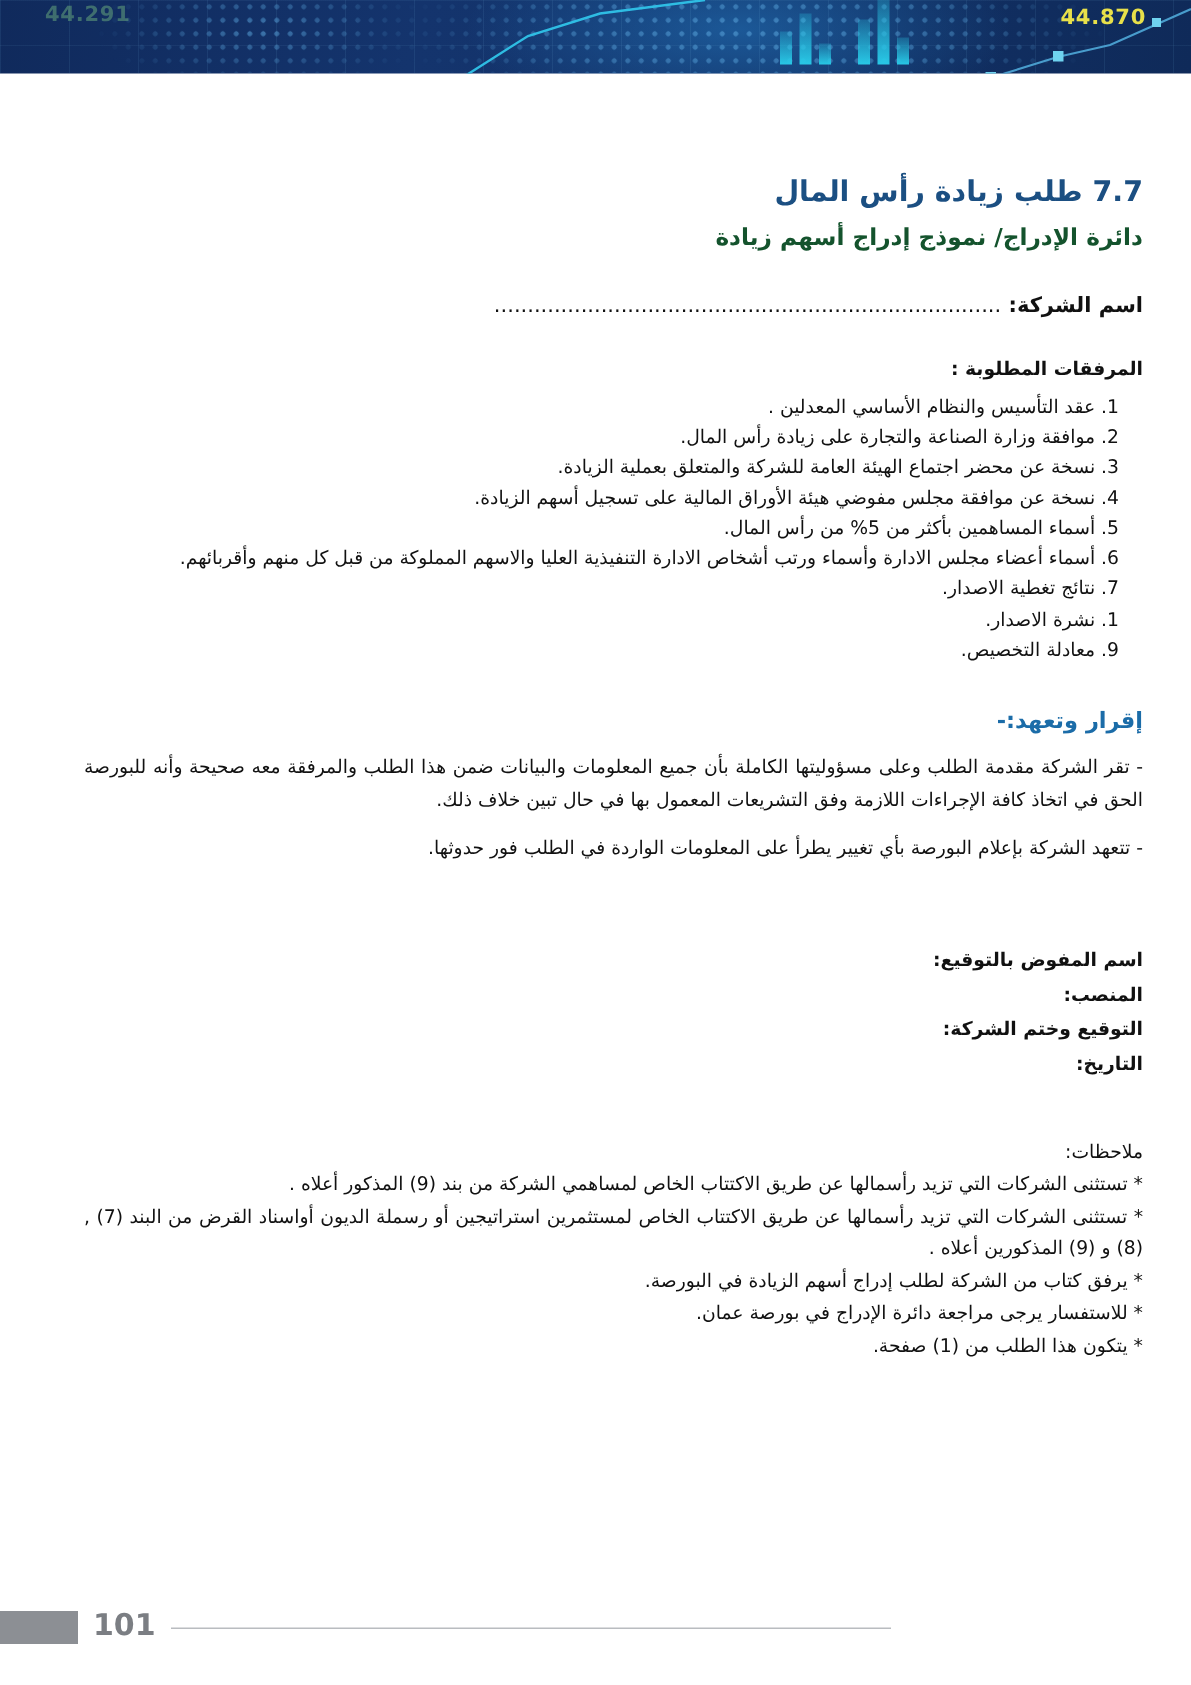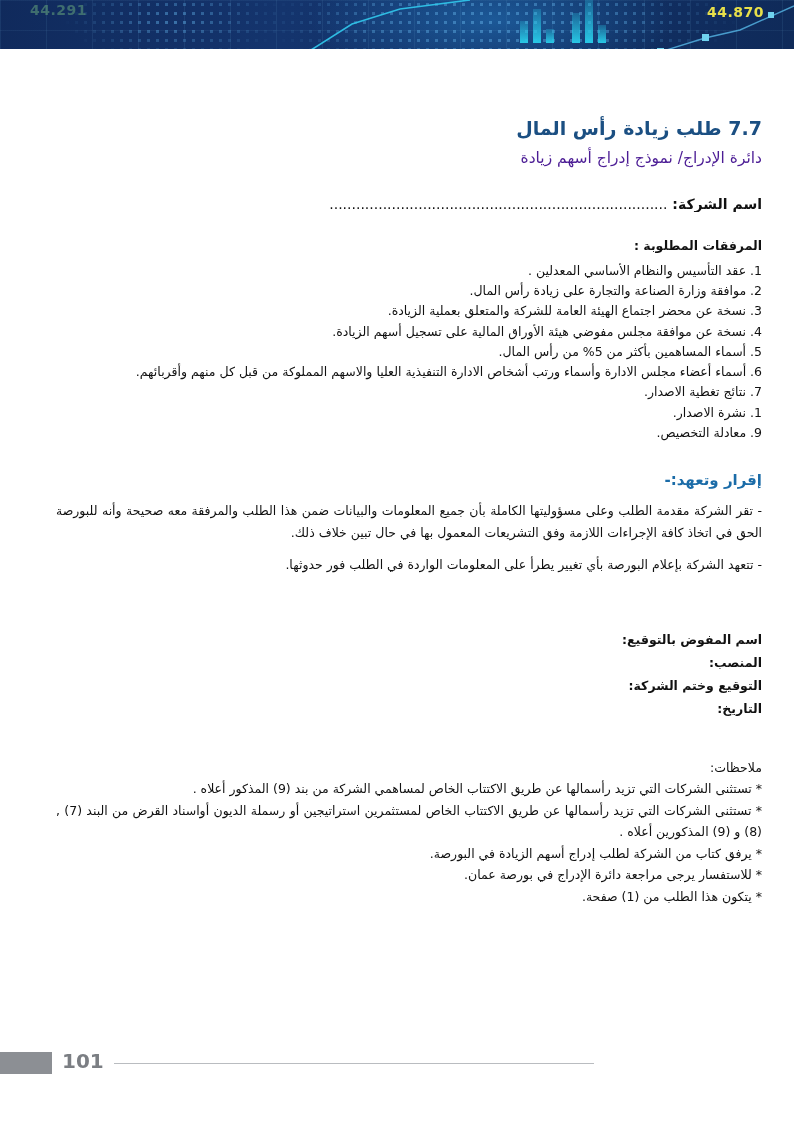--- a/index.html
+++ b/index.html
@@ -88,23 +88,23 @@
   }
 
   .doc-title {
     color: #1b4f82;
     font-size: 19px;
     font-weight: bold;
     margin: 47px 0 0 0;
     line-height: 1.3;
   }
   .doc-subtitle {
-    color: #4c1d95;
+    color: #14532d;
     font-size: 15.5px;
-    font-weight: normal;
+    font-weight: bold;
     margin: 7px 0 0 0;
     line-height: 1.3;
   }
 
   .company-line {
     margin: 28px 0 0 0;
     font-size: 14px;
     font-weight: bold;
     color: #111;
     white-space: nowrap;
@@ -117,21 +117,21 @@
   }
 
   .section-label {
     margin: 26px 0 0 0;
     font-size: 12.5px;
     font-weight: bold;
     color: #111;
   }
 
   ol.req-list {
-    margin: 8px 0 0 0;
+    margin: 8px 16px 0 0;
     padding: 0;
     list-style: none;
     font-size: 12.5px;
     line-height: 1.62;
     color: #111;
   }
   ol.req-list li {
     margin: 0;
     padding: 0;
   }
@@ -181,21 +181,21 @@
     text-align-last: right;
   }
   ul.notes li.centered {
     text-align: center;
   }
 
   
   .footer {
     position: absolute;
     left: 0;
-    top: 1049px;
+    top: 1071px;
     width: 642px;
     height: 30px;
   }
   .footer .blk {
     position: absolute;
     left: 0; top: 3px;
     width: 52px; height: 22px;
     background: #8c8f94;
   }
   .footer .pno {

